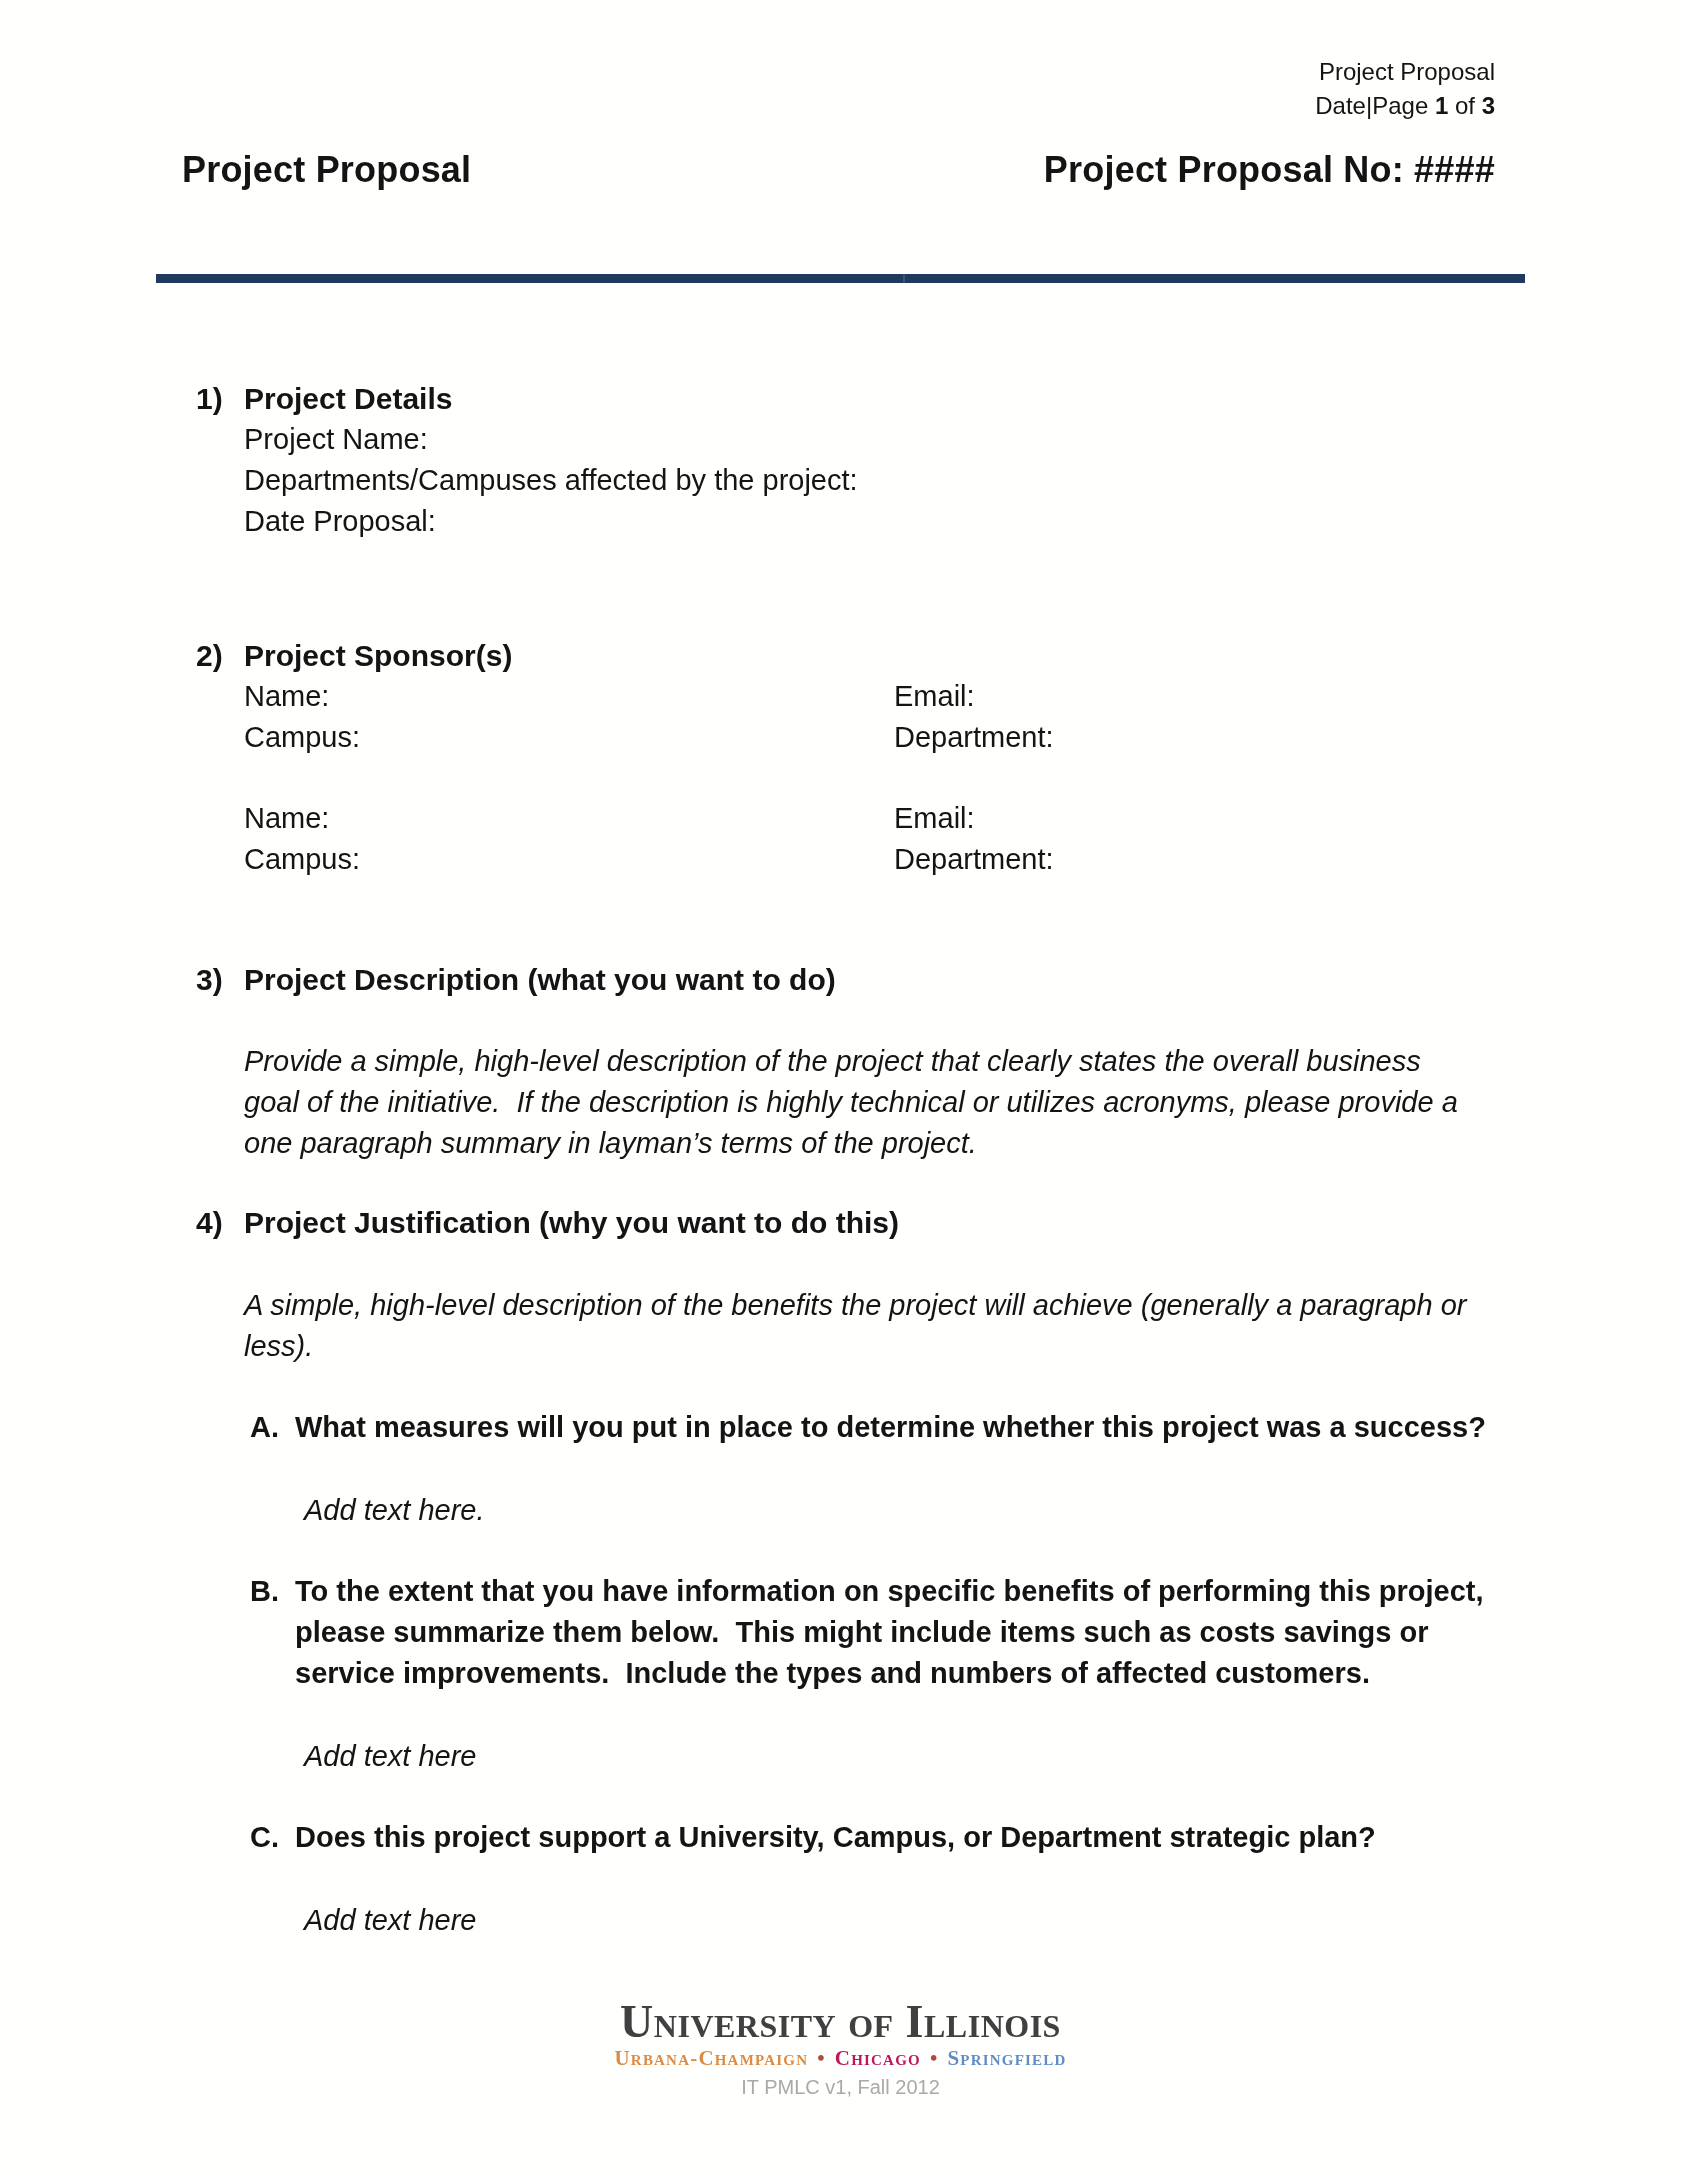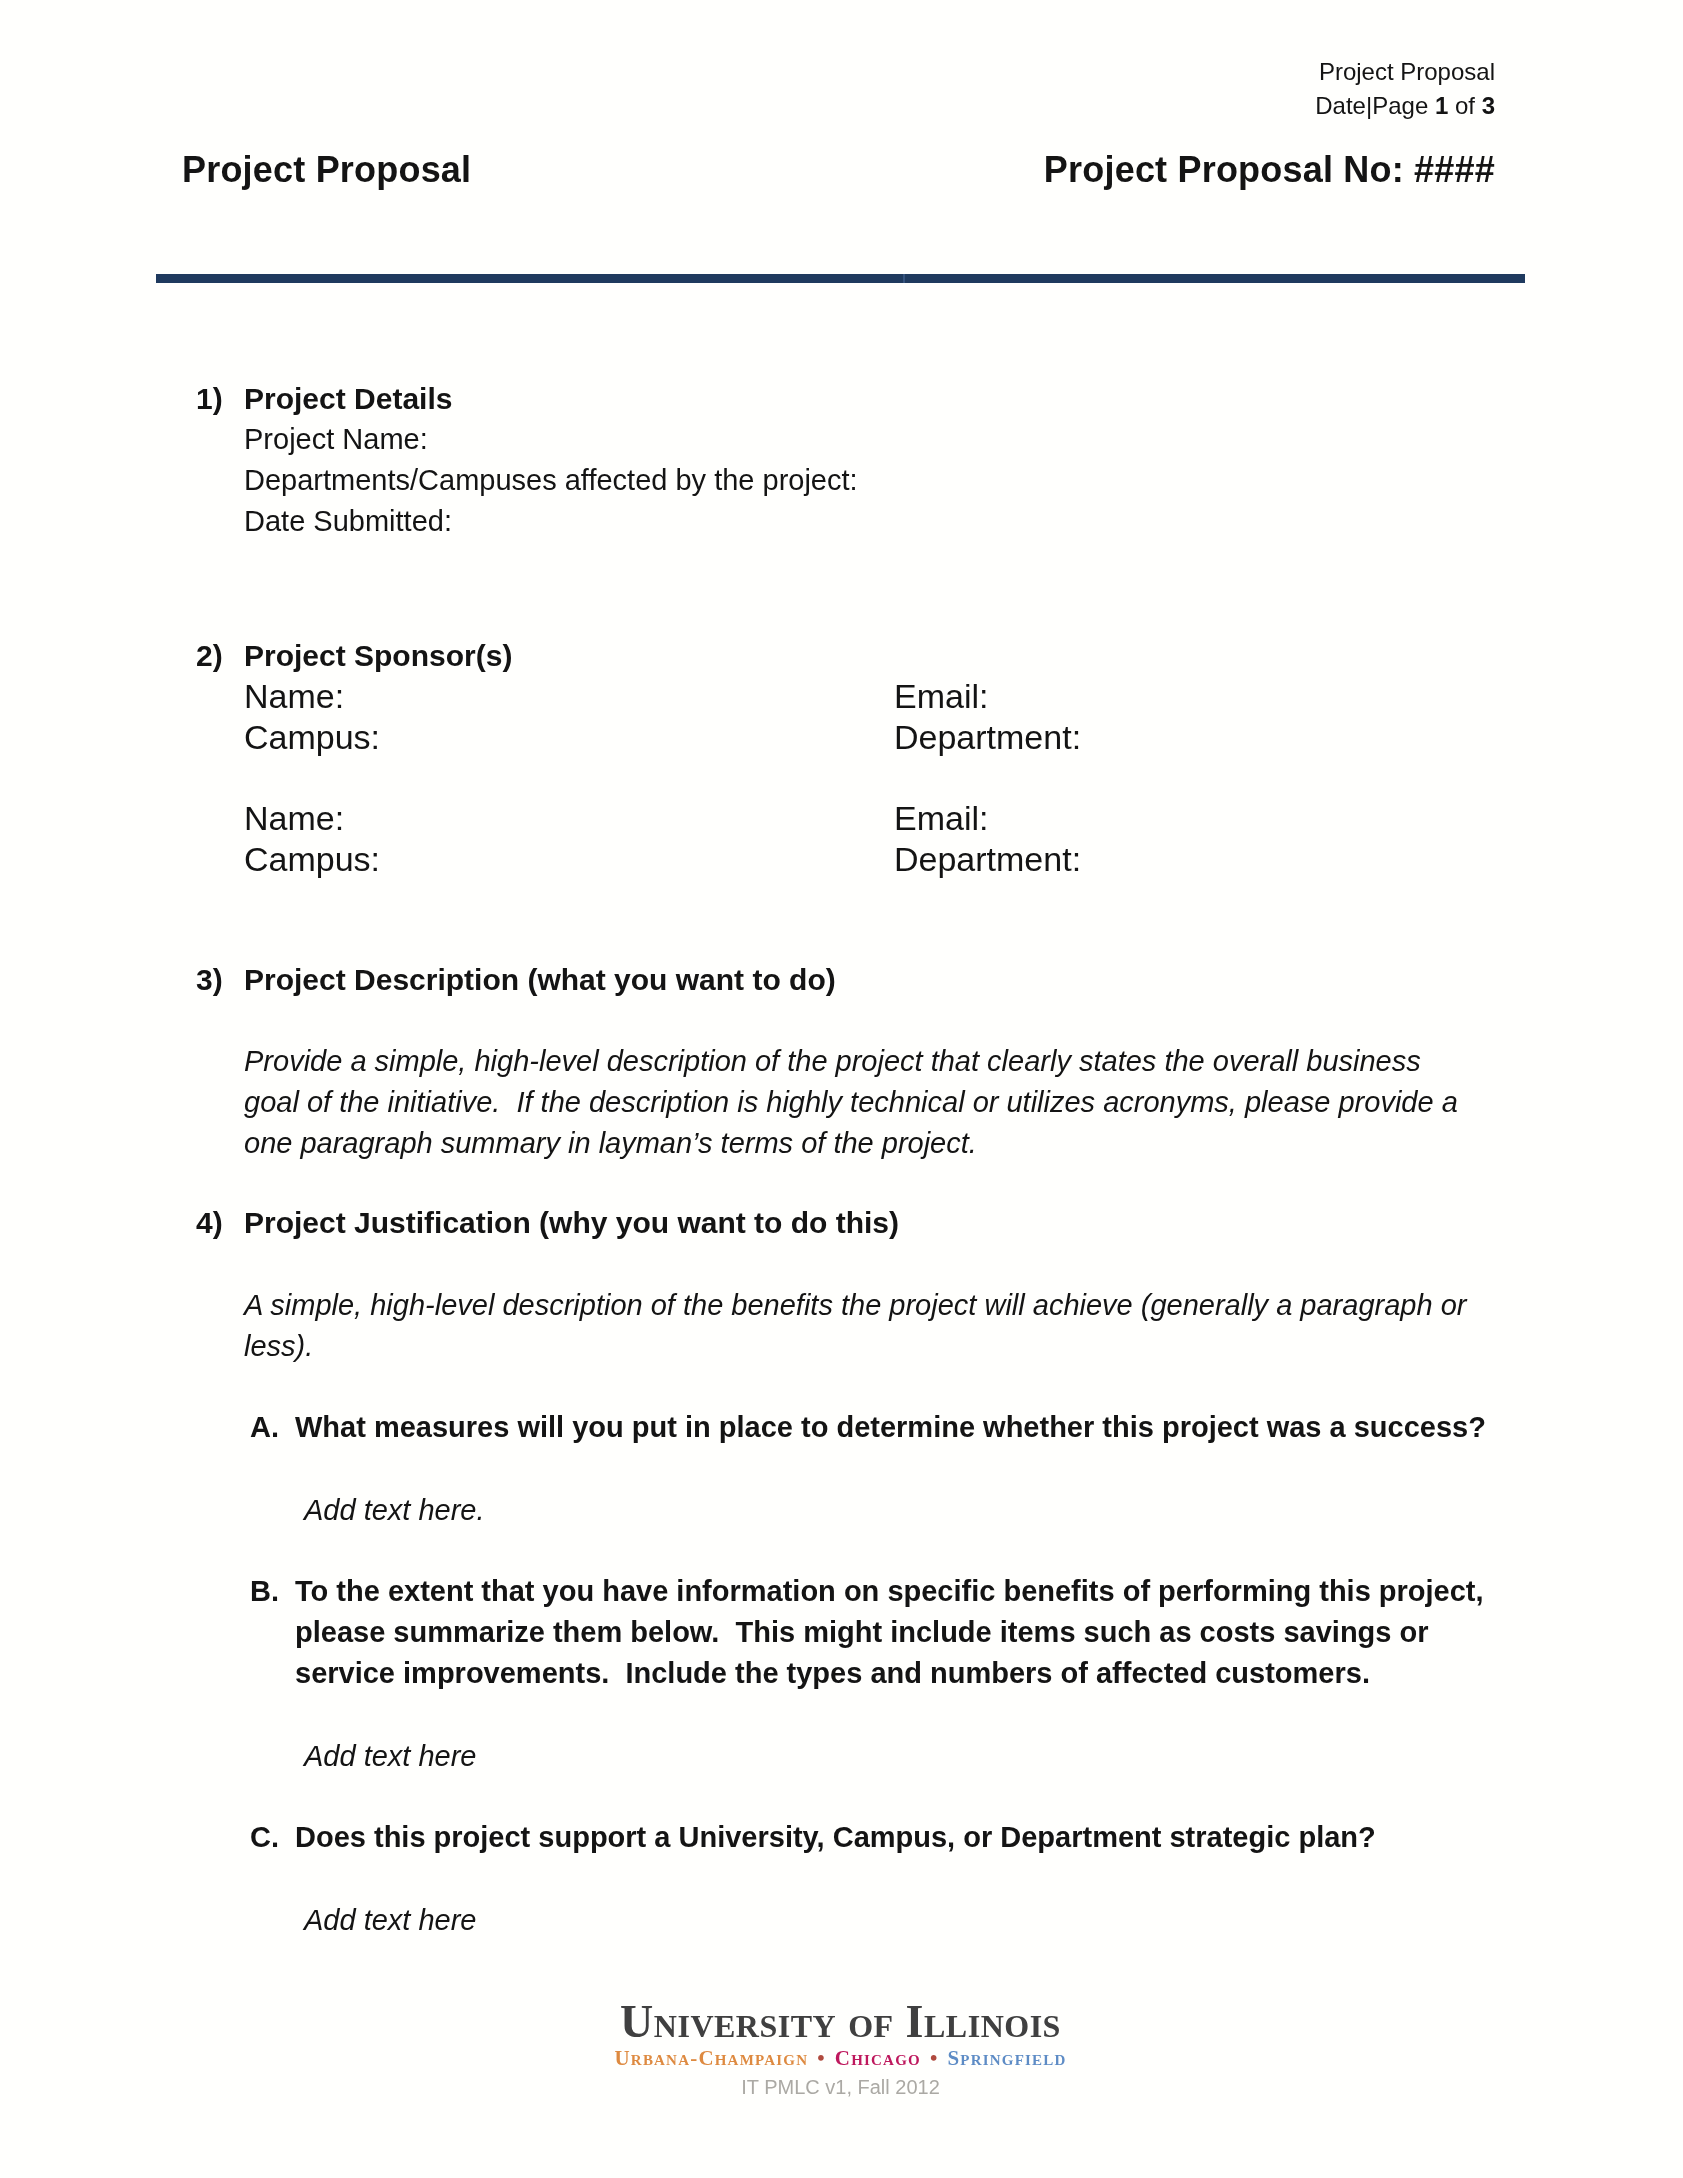--- a/index.html
+++ b/index.html
@@ -24,21 +24,21 @@
   .sec{display:flex;margin-left:40px;}
   .sec-num{flex:none;width:48px;font-size:30px;font-weight:bold;line-height:41px;}
   .sec-body{flex:1;min-width:0;}
   .sec-title{font-size:30px;font-weight:bold;line-height:41px;}
   .field-line{font-size:29px;line-height:41px;white-space:pre-wrap;}
   .sec-1{margin-top:95px;}
   .sec-2{margin-top:93px;}
   .sec-3{margin-top:79px;}
   .sec-4{margin-top:38px;}
   
-  .sponsor-grid{display:grid;grid-template-columns:650px 1fr;font-size:34px;line-height:41px;}
+  .sponsor-grid{display:grid;grid-template-columns:650px 1fr;font-size:29px;line-height:41px;}
   .sponsor-gap{height:40px;}
   
   .para{font-size:29px;line-height:41px;font-style:italic;margin-top:41px;max-width:1238px;white-space:pre-wrap;}
   .sec-4 .para{margin-top:42px;font-style:italic;}
   
   .item{display:flex;margin-top:40px;margin-left:6px;}
   .item-letter{flex:none;width:45px;font-size:29px;font-weight:bold;line-height:41px;}
   .item-q{font-size:29px;font-weight:bold;line-height:41px;max-width:1228px;white-space:pre-wrap;}
   .answer{font-size:29px;line-height:41px;font-style:italic;margin-top:42px;margin-left:60px;}
   
@@ -70,21 +70,21 @@
   <div class="rule" style="background-color: rgb(31, 58, 94);">
       <span class="seam"></span>
     </div>
 
   <div class="sec sec-1">
     <div class="sec-num">1)</div>
     <div class="sec-body">
       <div class="sec-title">Project Details</div>
       <div class="field-line">Project Name:</div>
       <div class="field-line">Departments/Campuses affected by the project:</div>
-      <div class="field-line">Date Submitted:</div>
+      <div class="field-line">Date Proposal:</div>
     </div>
   </div>
 
   <div class="sec sec-2">
     <div class="sec-num">2)</div>
     <div class="sec-body">
       <div class="sec-title">Project Sponsor(s)</div>
       <div class="sponsor-grid">
         <div>Name:</div>
         <div>Email:</div>

